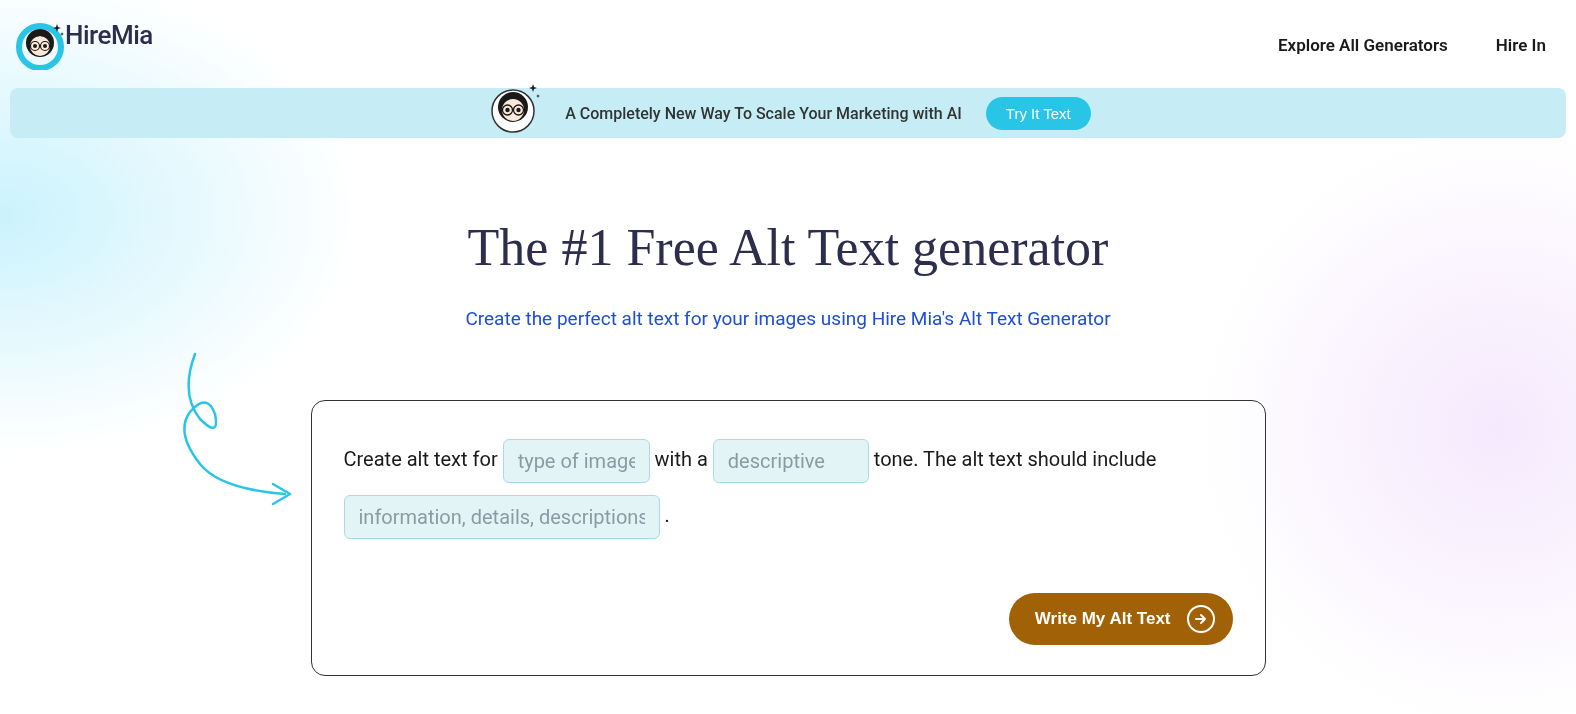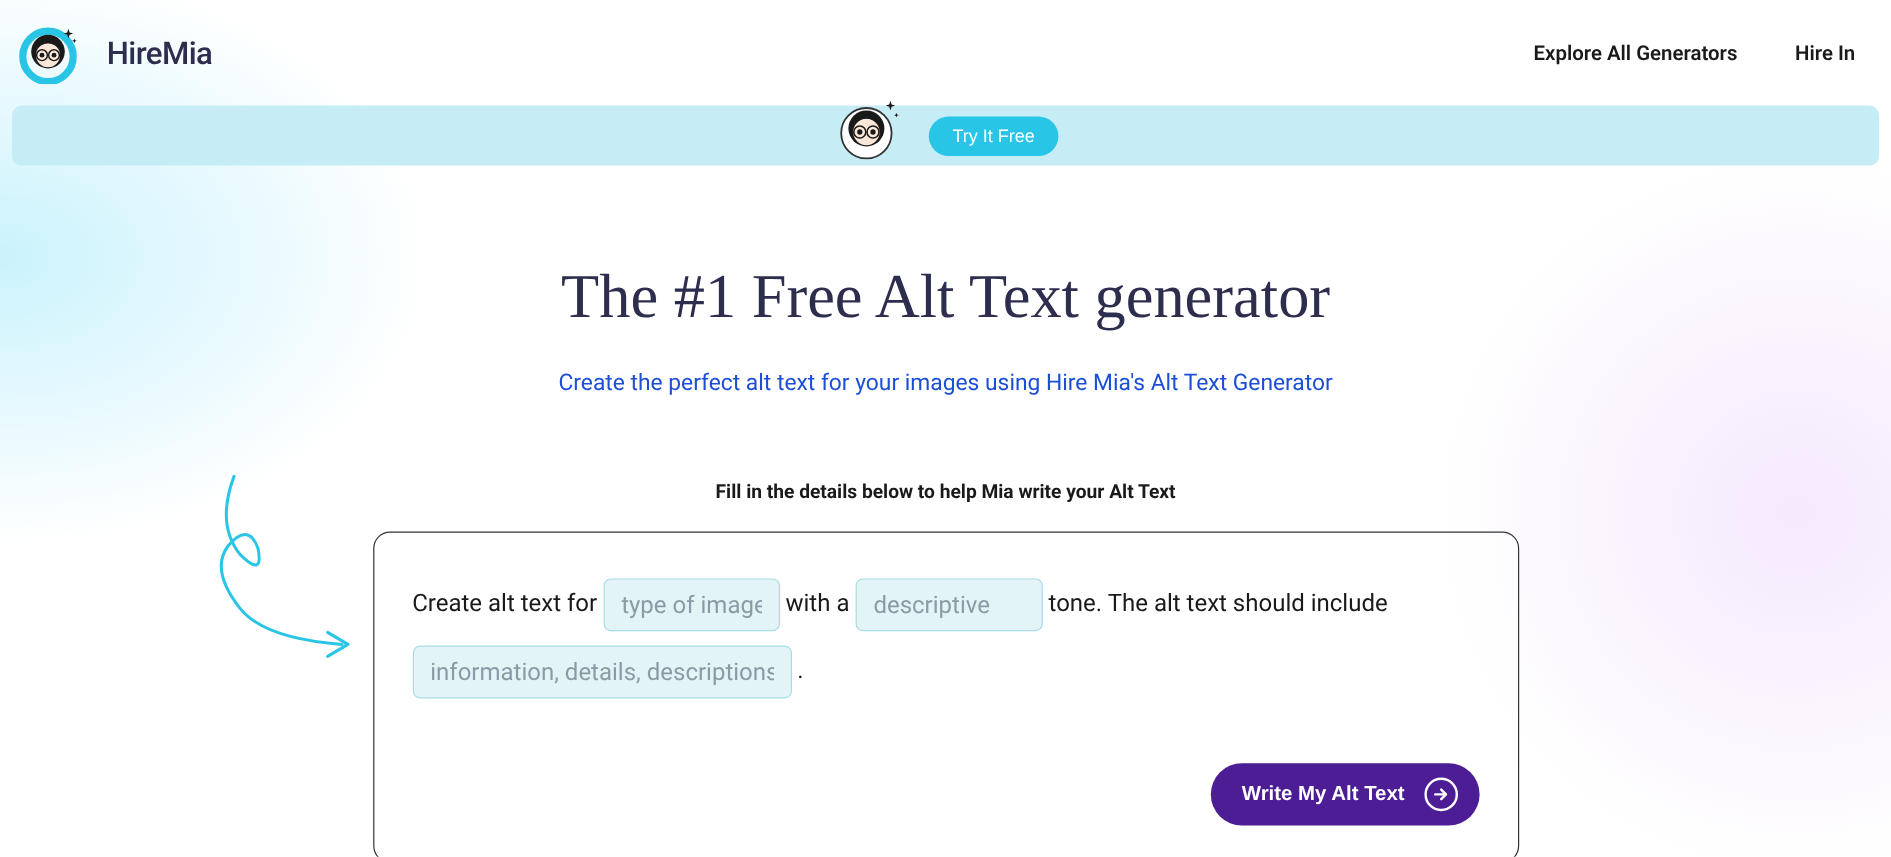--- a/index.html
+++ b/index.html
@@ -29,22 +29,22 @@
       z-index: 1;
     }
     .header {
       display: flex;
       justify-content: space-between;
       align-items: center;
       padding: 20px 30px 18px 15px;
     }
     .logo {
       display: flex;
-      align-items: center;
-      gap: 24px;
+      align-items: flex-start;
+      gap: 0;
     }
     .logo-icon {
       width: 50px;
       height: 50px;
       position: relative;
     }
     .logo-text {
       font-size: 26px;
       font-weight: 500;
       color: #2d2d4d;
@@ -161,21 +161,21 @@
     }
     .w1 { width: 147px; }
     .w2 { width: 156px; }
     .w3 { width: 316px; }
     .form-actions {
       display: flex;
       justify-content: flex-end;
       margin-top: 50px;
     }
     .submit-btn {
-      background: #4c1d95;
+      background: #a16207;
       color: white;
       border: none;
       border-radius: 26px;
       padding: 12px 18px 12px 26px;
       font-size: 17px;
       font-weight: 700;
       cursor: pointer;
       display: flex;
       align-items: center;
       gap: 16px;
@@ -227,27 +227,27 @@
         <circle cx="28" cy="29" r="11" fill="#fce8d8"></circle>
         <path d="M 16 24 Q 28 11 40 24 L 40 19 Q 28 7 16 19 Z" fill="#1a1a1a"></path>
         <circle cx="22.5" cy="29" r="5" fill="none" stroke="#1a1a1a" stroke-width="1.3"></circle>
         <circle cx="33.5" cy="29" r="5" fill="none" stroke="#1a1a1a" stroke-width="1.3"></circle>
         <circle cx="22.5" cy="29" r="2.2" fill="#1a1a1a"></circle>
         <circle cx="33.5" cy="29" r="2.2" fill="#1a1a1a"></circle>
         <path d="M 48 3 L 49 6 L 52 7 L 49 8 L 48 11 L 47 8 L 44 7 L 47 6 Z" fill="#1a1a1a"></path>
         <path d="M 53 13 L 53.5 14.5 L 55 15 L 53.5 15.5 L 53 17 L 52.5 15.5 L 51 15 L 52.5 14.5 Z" fill="#1a1a1a"></path>
       </svg>
     </div>
-    <button class="banner-btn">Try It Free</button>
+    <span class="banner-text">A Completely New Way To Scale Your Marketing with AI</span>
+    <button class="banner-btn">Try It Text</button>
   </div>
 
   <div class="main">
     <h1 class="title">The #1 Free Alt Text generator</h1>
     <p class="subtitle">Create the perfect alt text for your images using Hire Mia's Alt Text Generator</p>
-    <p class="instruction">Fill in the details below to help Mia write your Alt Text</p>
 
     <div class="form-wrapper">
       <svg class="arrow-svg" viewBox="0 0 140 170">
         <path d="M 30 10 Q 15 50 35 75 Q 55 95 50 70 Q 42 48 25 68 Q 10 88 35 120 Q 55 145 120 150" fill="none" stroke="#29c5e6" stroke-width="2.5" stroke-linecap="round"></path>
         <path d="M 108 140 L 125 150 L 108 160" fill="none" stroke="#29c5e6" stroke-width="2.5" stroke-linecap="round" stroke-linejoin="round"></path>
       </svg>
 
       <div class="form-box">
         <div class="form-content">
           <span>Create alt text for </span><input type="text" class="inline-input w1" placeholder="type of image" style=""><span> with a </span><input type="text" class="inline-input w2" placeholder="descriptive" style=""><span> tone. The alt text should include </span><br><input type="text" class="inline-input w3" placeholder="information, details, descriptions" style=""><span> .</span>

